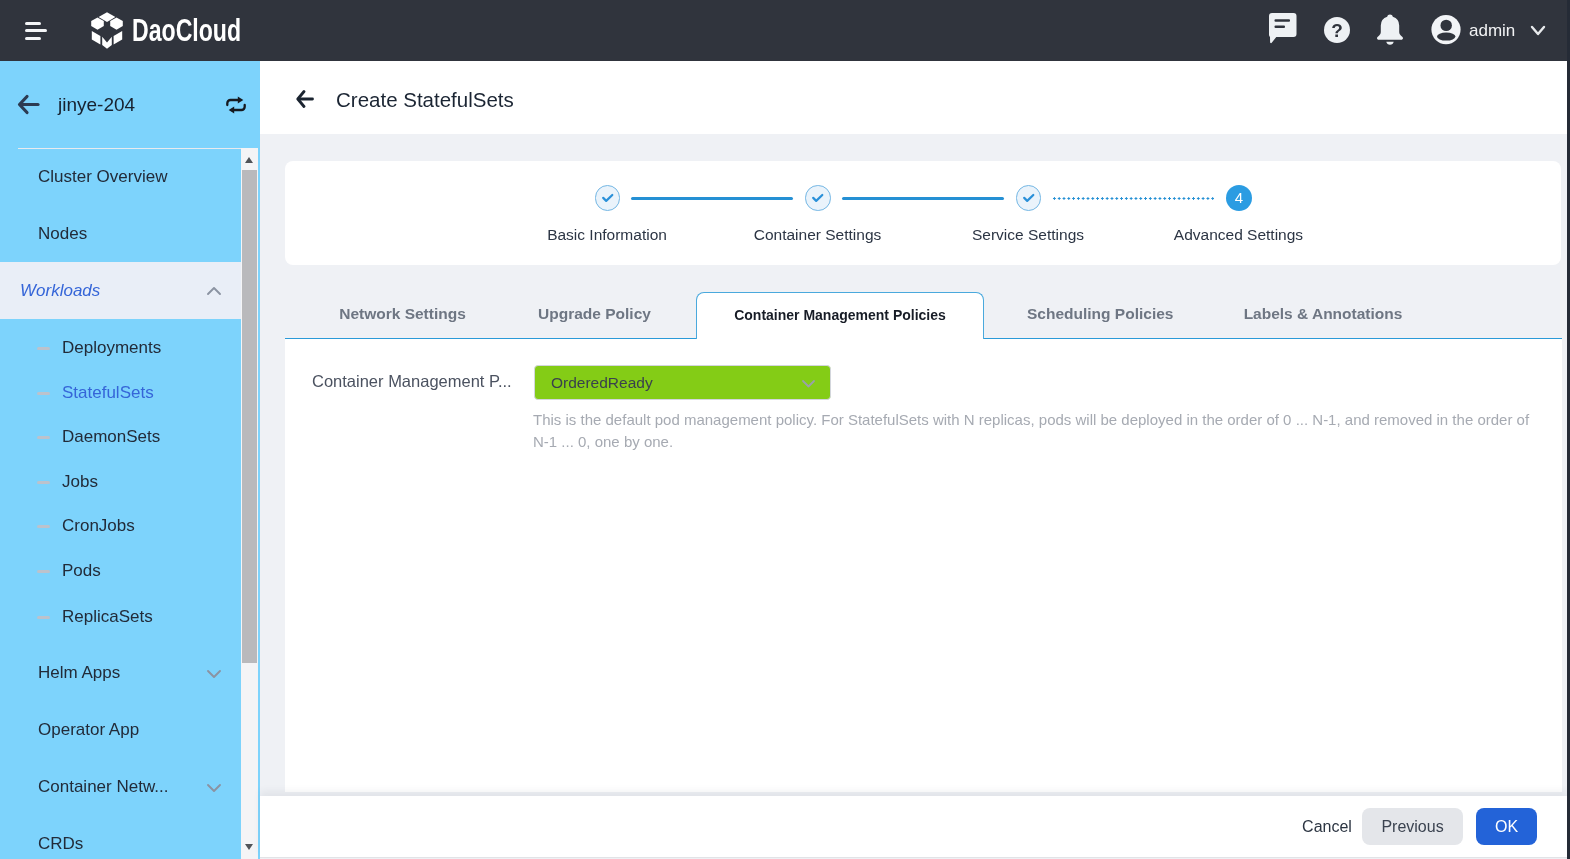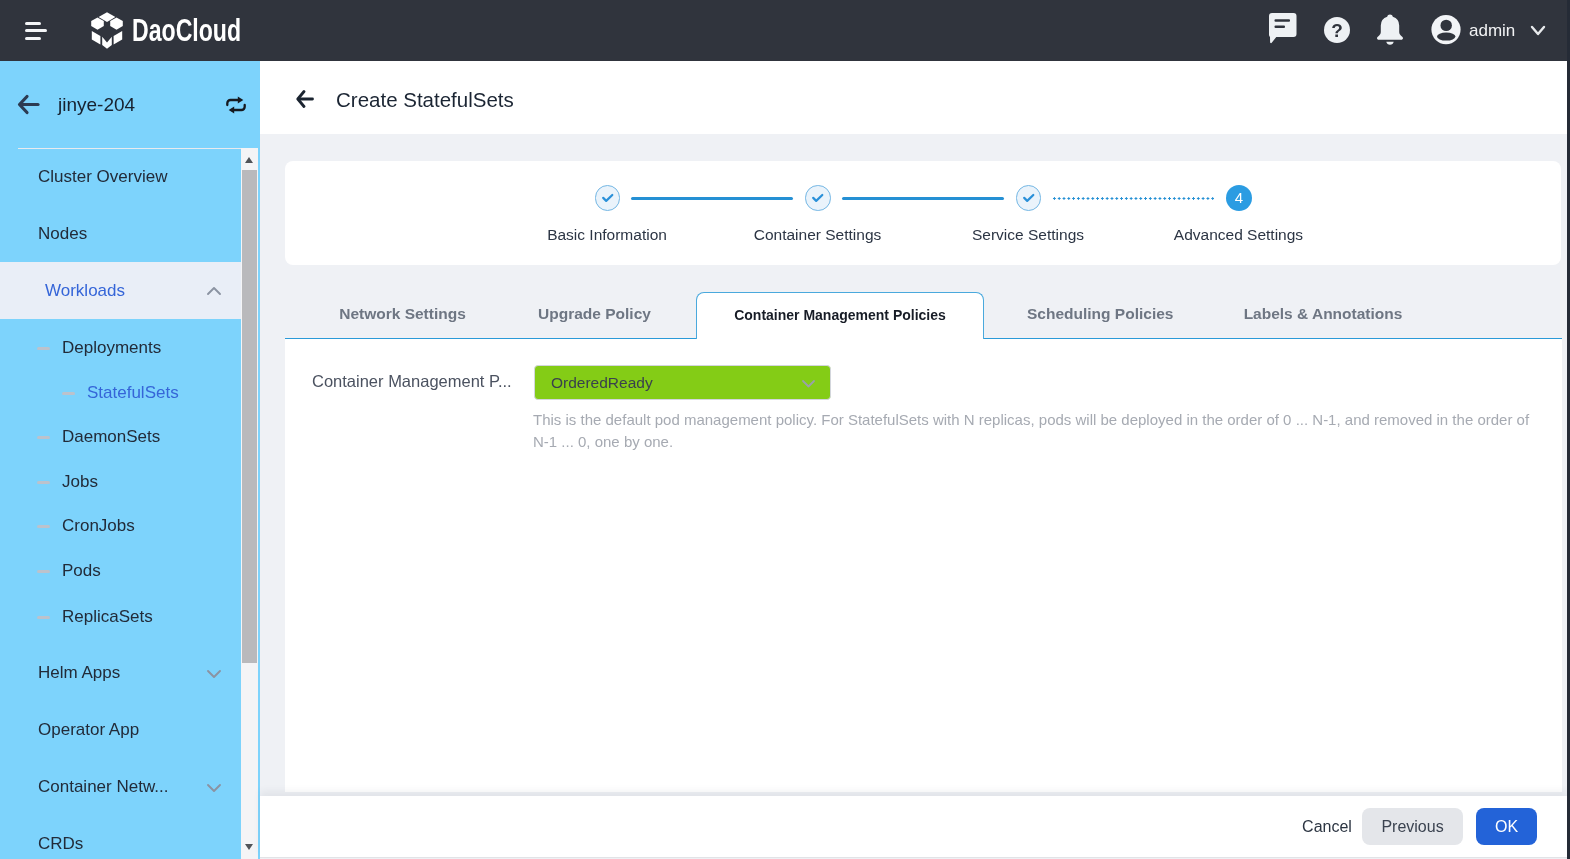--- a/index.html
+++ b/index.html
@@ -134,27 +134,27 @@
       <path d="M18.7 9 L18.7 10.8 a3.2 3.2 0 0 1 -3.2 3.2 L7.8 14" stroke="#16191f" stroke-width="2.3" fill="none" stroke-linecap="round"></path>
       <path d="M8.2 10.6 L2.7 14 L8.2 17.4 Z" fill="#16191f"></path>
     </svg>
     <div class="side-div"></div>
   </div>
 
   <div class="wl-hl"></div>
 
   <div class="menu-item" style="top:106px; left:38px;">Cluster Overview</div>
   <div class="menu-item" style="top:163px; left:38px;">Nodes</div>
-  <div class="menu-item blue" style="top:220px; left:45px;">Workloads</div>
+  <div class="menu-item blue" style="top:220px; left:20px;font-style:italic;">Workloads</div>
   <svg class="abs" style="left:206px; top:225px;" width="16" height="10" viewBox="0 0 16 10">
     <path d="M2 8 L8 2 L14 8" stroke="#8b93a2" stroke-width="1.9" fill="none" stroke-linecap="round" stroke-linejoin="round"></path>
   </svg>
 
   <div class="menu-item" style="top:277px;"><i class="dash"></i><span style="margin-left:62px;">Deployments</span></div>
-  <div class="menu-item blue" style="top:322px;margin-left:25px;"><i class="dash"></i><span style="margin-left:62px;">StatefulSets</span></div>
+  <div class="menu-item blue" style="top:322px;"><i class="dash"></i><span style="margin-left:62px;">StatefulSets</span></div>
   <div class="menu-item" style="top:366px;"><i class="dash"></i><span style="margin-left:62px;">DaemonSets</span></div>
   <div class="menu-item" style="top:411px;"><i class="dash"></i><span style="margin-left:62px;">Jobs</span></div>
   <div class="menu-item" style="top:455px;"><i class="dash"></i><span style="margin-left:62px;">CronJobs</span></div>
   <div class="menu-item" style="top:500px;"><i class="dash"></i><span style="margin-left:62px;">Pods</span></div>
   <div class="menu-item" style="top:546px;"><i class="dash"></i><span style="margin-left:62px;">ReplicaSets</span></div>
 
   <div class="menu-item" style="top:602px; left:38px;">Helm Apps</div>
   <svg class="abs" style="left:206px; top:608px;" width="16" height="10" viewBox="0 0 16 10">
     <path d="M2 2 L8 8 L14 2" stroke="#8b93a2" stroke-width="1.9" fill="none" stroke-linecap="round" stroke-linejoin="round"></path>
   </svg>

